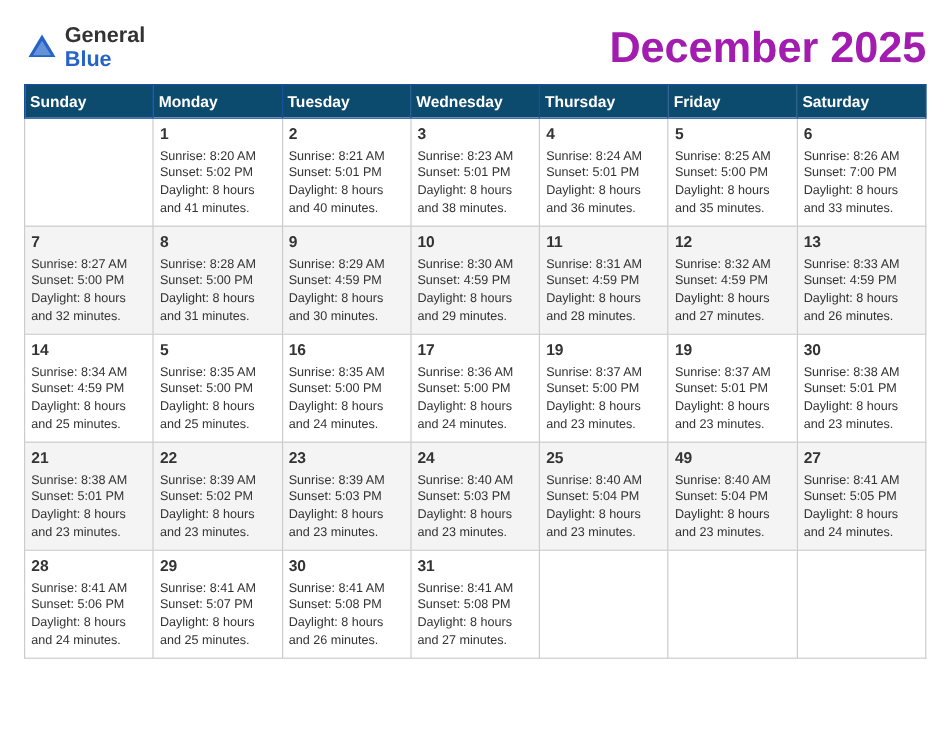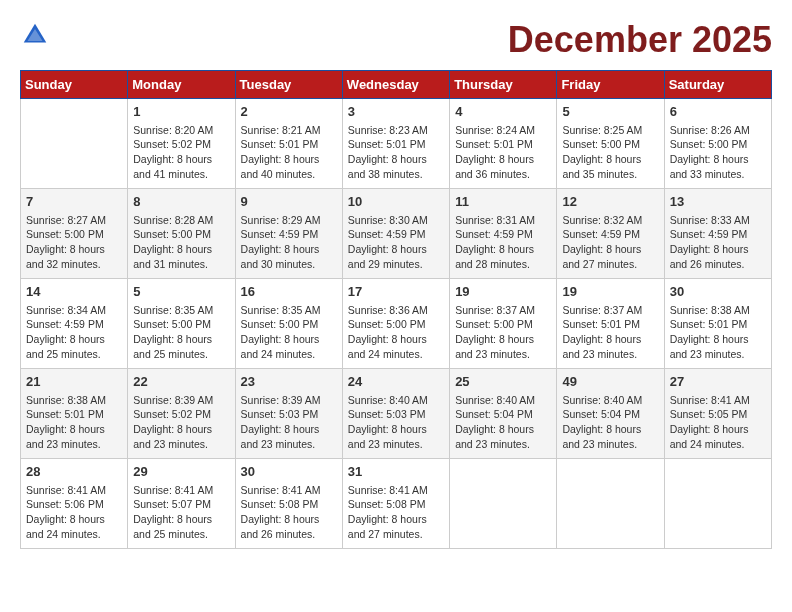--- a/index.html
+++ b/index.html
@@ -31,34 +31,34 @@
     .logo-icon {
       width: 30px;
       height: 30px;
     }
     .title-area {
       text-align: right;
     }
     .month-title {
       font-size: 36px;
       font-weight: bold;
-      color: #7f1d1d;
+      color: #a21caf;
       line-height: 1.1;
     }
     .subtitle {
       font-size: 16px;
       color: #444;
     }
     table {
       width: 100%;
       border-collapse: collapse;
       font-size: 11px;
     }
     thead tr th {
-      background-color: #b91c1c;
+      background-color: #0c4a6e;
       color: #fff;
       padding: 6px 4px;
       text-align: left;
       font-size: 13px;
       font-weight: bold;
       border: 1px solid #1a4fa0;
     }
     tbody tr td {
       border: 1px solid #ccc;
       vertical-align: top;
@@ -93,20 +93,24 @@
   </style>
 </head>
 <body>
 
 <div class="header-area">
   <div class="logo">
     <svg class="logo-icon" viewBox="0 0 40 40">
       <polygon points="20,5 35,30 5,30" fill="#2563c7"></polygon>
       <polygon points="20,12 30,28 10,28" fill="#fff" opacity="0.3"></polygon>
     </svg>
+    <div class="logo-text">
+      <span class="logo-general">General</span><br>
+      <span class="logo-blue">Blue</span>
+    </div>
   </div>
   <div class="title-area">
     <div class="month-title">December 2025</div>
   </div>
 </div>
 
 <table>
   <thead>
     <tr>
     <th>Sunday</th>
@@ -152,21 +156,21 @@
         <td>
           <span class="day-num">5</span>
           <div class="day-info" style="white-space: pre-line;">Sunrise: 8:25 AM
 Sunset: 5:00 PM
 Daylight: 8 hours
 and 35 minutes.</div>
         </td>
         <td>
           <span class="day-num">6</span>
           <div class="day-info" style="white-space: pre-line;">Sunrise: 8:26 AM
-Sunset: 5:00 PM
+Sunset: 7:00 PM
 Daylight: 8 hours
 and 33 minutes.</div>
         </td>
       </tr>
       <tr>
         <td>
           <span class="day-num">7</span>
           <div class="day-info" style="white-space: pre-line;">Sunrise: 8:27 AM
 Sunset: 5:00 PM
 Daylight: 8 hours

